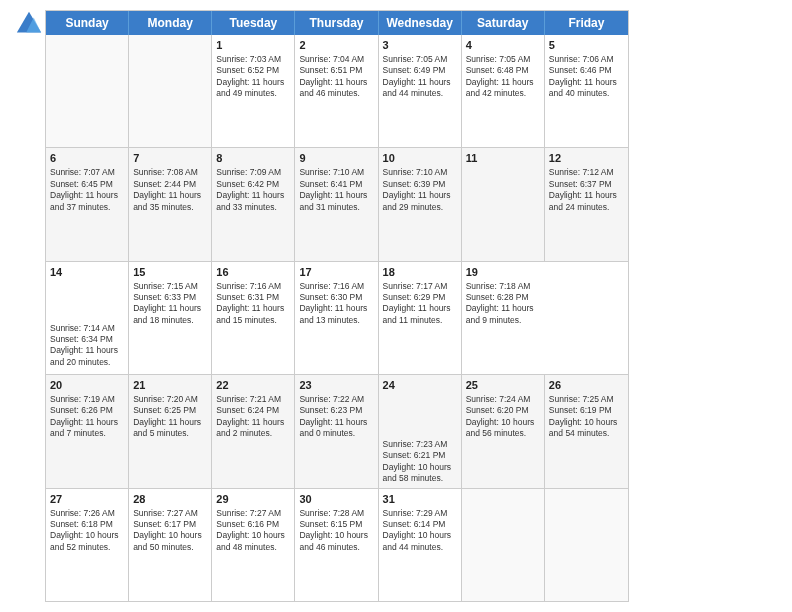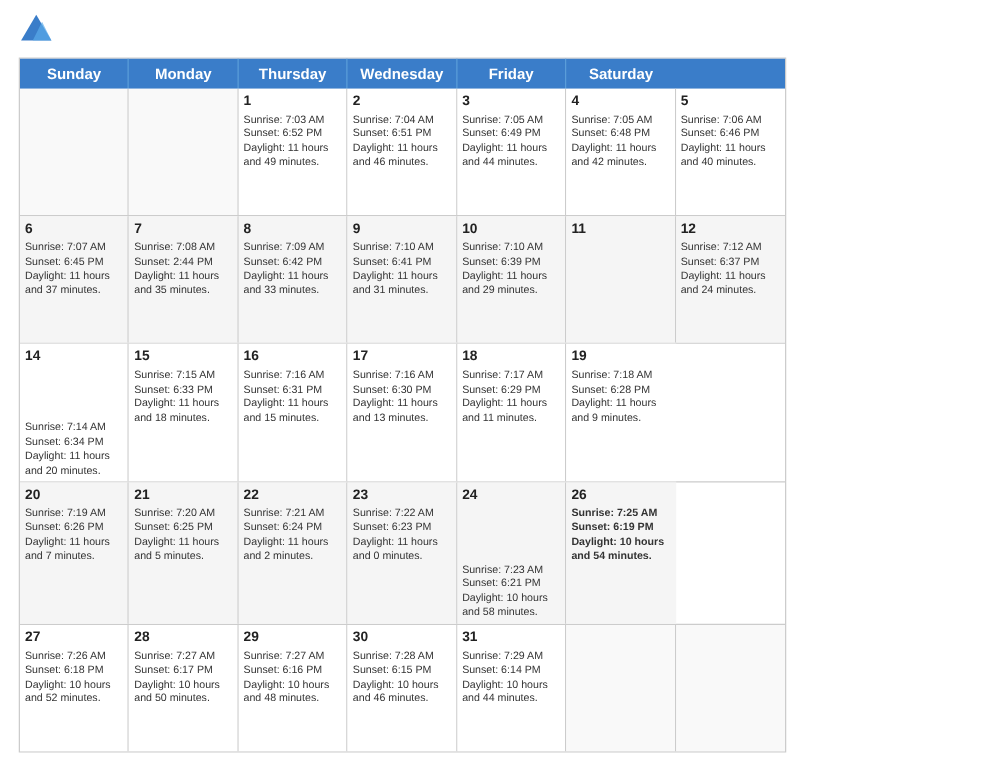--- a/index.html
+++ b/index.html
@@ -8,21 +8,21 @@
       height: 612px;
       font-family: Arial, sans-serif;
       background: #fff;
       overflow: hidden;
     }
     .container {
       width: 644px;
       height: 612px;
       padding: 10px 15px;
       display: flex;
-      flex-direction: column;
+      flex-direction: row;
     }
     .header {
       display: flex;
       justify-content: space-between;
       align-items: flex-start;
       margin-bottom: 8px;
     }
     .logo {
       display: flex;
       align-items: center;
@@ -137,24 +137,25 @@
     <div class="title-block">
       <div class="month-title"></div>
       <div class="location"></div>
     </div>
   </div>
 
   <div class="calendar">
     <div class="cal-header" id="cal-header">
         <div class="cal-header-cell">Sunday</div>
         <div class="cal-header-cell">Monday</div>
+        <div class="cal-header-cell">Tuesday</div>
         <div class="cal-header-cell">Thursday</div>
         <div class="cal-header-cell">Wednesday</div>
+        <div class="cal-header-cell">Saturday</div>
         <div class="cal-header-cell">Friday</div>
-        <div class="cal-header-cell">Saturday</div>
       </div>
     <div class="cal-body" id="cal-body">
         <div class="cal-row">
           <div class="cal-cell empty"></div>
           <div class="cal-cell empty"></div>
           <div class="cal-cell">
             <span class="day-num">1</span>
             <div class="cell-info" style="white-space: pre-wrap;">Sunrise: 7:03 AM
 Sunset: 6:52 PM
 Daylight: 11 hours and 49 minutes.</div>
@@ -288,22 +289,28 @@
 Sunset: 6:23 PM
 Daylight: 11 hours and 0 minutes.</div>
           </div>
           <div class="cal-cell">
             <span class="day-num">24</span>
             <div class="cell-info" style="white-space: pre-wrap; margin-top: 46px;">Sunrise: 7:23 AM
 Sunset: 6:21 PM
 Daylight: 10 hours and 58 minutes.</div>
           </div>
           <div class="cal-cell">
+            <span class="day-num">25</span>
+            <div class="cell-info" style="white-space: pre-wrap;">Sunrise: 7:24 AM
+Sunset: 6:20 PM
+Daylight: 10 hours and 56 minutes.</div>
+          </div>
+          <div class="cal-cell">
             <span class="day-num">26</span>
-            <div class="cell-info" style="white-space: pre-wrap; font-weight: bold;">Sunrise: 7:25 AM
+            <div class="cell-info" style="white-space: pre-wrap;">Sunrise: 7:25 AM
 Sunset: 6:19 PM
 Daylight: 10 hours and 54 minutes.</div>
           </div>
         </div>
         <div class="cal-row">
           <div class="cal-cell">
             <span class="day-num">27</span>
             <div class="cell-info" style="white-space: pre-wrap;">Sunrise: 7:26 AM
 Sunset: 6:18 PM
 Daylight: 10 hours and 52 minutes.</div>

